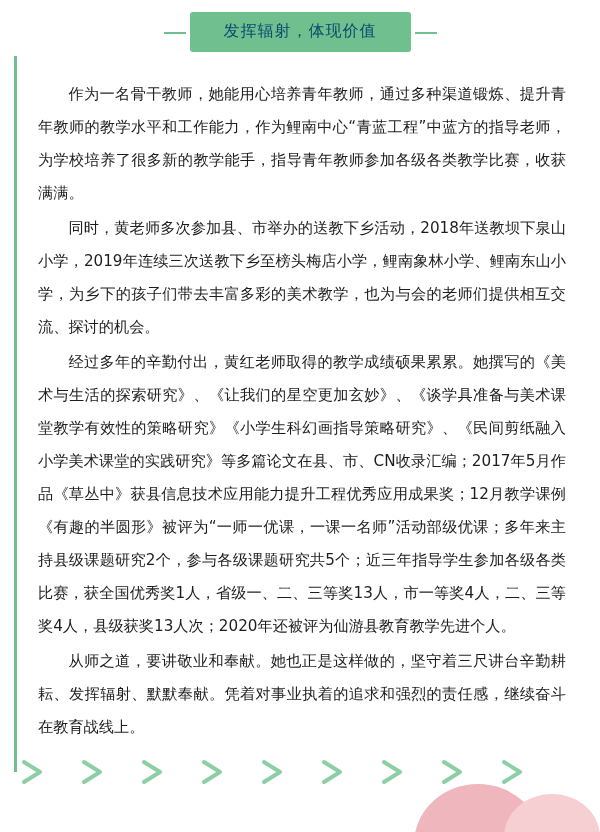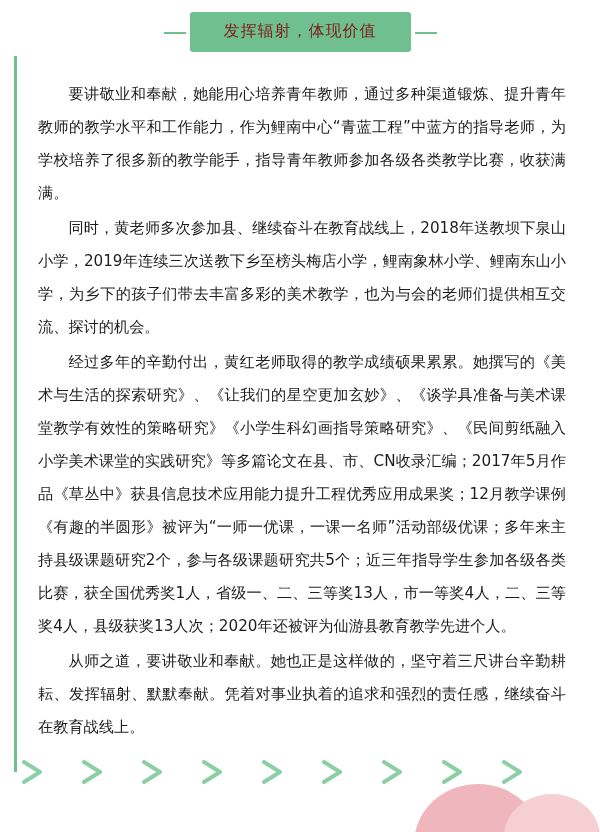--- a/index.html
+++ b/index.html
@@ -36,21 +36,21 @@
     position: absolute;
     left: 0;
     right: 0;
     top: 12px;
     display: flex;
     justify-content: center;
   }
   .title-pill {
     position: relative;
     background: #6fbf8f;
-    color: #7f1d1d;
+    color: #0c4a6e;
     font-size: 16px;
     letter-spacing: 1px;
     padding: 9px 34px 10px 34px;
     border-radius: 3px;
     font-family: Liberation Serif, serif;
     white-space: nowrap;
   }
   .title-pill::before,
   .title-pill::after {
     content: "";
@@ -116,22 +116,22 @@
 
 <div class="page">
 
   <div class="left-rule"></div>
 
   <div class="title-wrap">
     <div class="title-pill">发挥辐射，体现价值</div>
   </div>
 
   <div class="content">
-    <p>要讲敬业和奉献，她能用心培养青年教师，通过多种渠道锻炼、提升青年教师的教学水平和工作能力，作为鲤南中心“青蓝工程”中蓝方的指导老师，为学校培养了很多新的教学能手，指导青年教师参加各级各类教学比赛，收获满满。</p>
-    <p>同时，黄老师多次参加县、继续奋斗在教育战线上，2018年送教坝下泉山小学，2019年连续三次送教下乡至榜头梅店小学，鲤南象林小学、鲤南东山小学，为乡下的孩子们带去丰富多彩的美术教学，也为与会的老师们提供相互交流、探讨的机会。</p>
+    <p>作为一名骨干教师，她能用心培养青年教师，通过多种渠道锻炼、提升青年教师的教学水平和工作能力，作为鲤南中心“青蓝工程”中蓝方的指导老师，为学校培养了很多新的教学能手，指导青年教师参加各级各类教学比赛，收获满满。</p>
+    <p>同时，黄老师多次参加县、市举办的送教下乡活动，2018年送教坝下泉山小学，2019年连续三次送教下乡至榜头梅店小学，鲤南象林小学、鲤南东山小学，为乡下的孩子们带去丰富多彩的美术教学，也为与会的老师们提供相互交流、探讨的机会。</p>
     <p>经过多年的辛勤付出，黄红老师取得的教学成绩硕果累累。她撰写的《美术与生活的探索研究》、《让我们的星空更加玄妙》、《谈学具准备与美术课堂教学有效性的策略研究》《小学生科幻画指导策略研究》、《民间剪纸融入小学美术课堂的实践研究》等多篇论文在县、市、CN收录汇编；2017年5月作品《草丛中》获县信息技术应用能力提升工程优秀应用成果奖；12月教学课例《有趣的半圆形》被评为“一师一优课，一课一名师”活动部级优课；多年来主持县级课题研究2个，参与各级课题研究共5个；近三年指导学生参加各级各类比赛，获全国优秀奖1人，省级一、二、三等奖13人，市一等奖4人，二、三等奖4人，县级获奖13人次；2020年还被评为仙游县教育教学先进个人。</p>
     <p>从师之道，要讲敬业和奉献。她也正是这样做的，坚守着三尺讲台辛勤耕耘、发挥辐射、默默奉献。凭着对事业执着的追求和强烈的责任感，继续奋斗在教育战线上。</p>
   </div>
 
   <div class="chevrons">
     <svg width="560" height="26" viewBox="0 0 560 26" xmlns="http://www.w3.org/2000/svg">
       <g fill="none" stroke="#8ccfa4" stroke-width="4" stroke-linecap="round" stroke-linejoin="round">
         <polyline points="4,4 20,14 4,24"></polyline>
         <polyline points="64,4 80,14 64,24"></polyline>
         <polyline points="124,4 140,14 124,24"></polyline>

